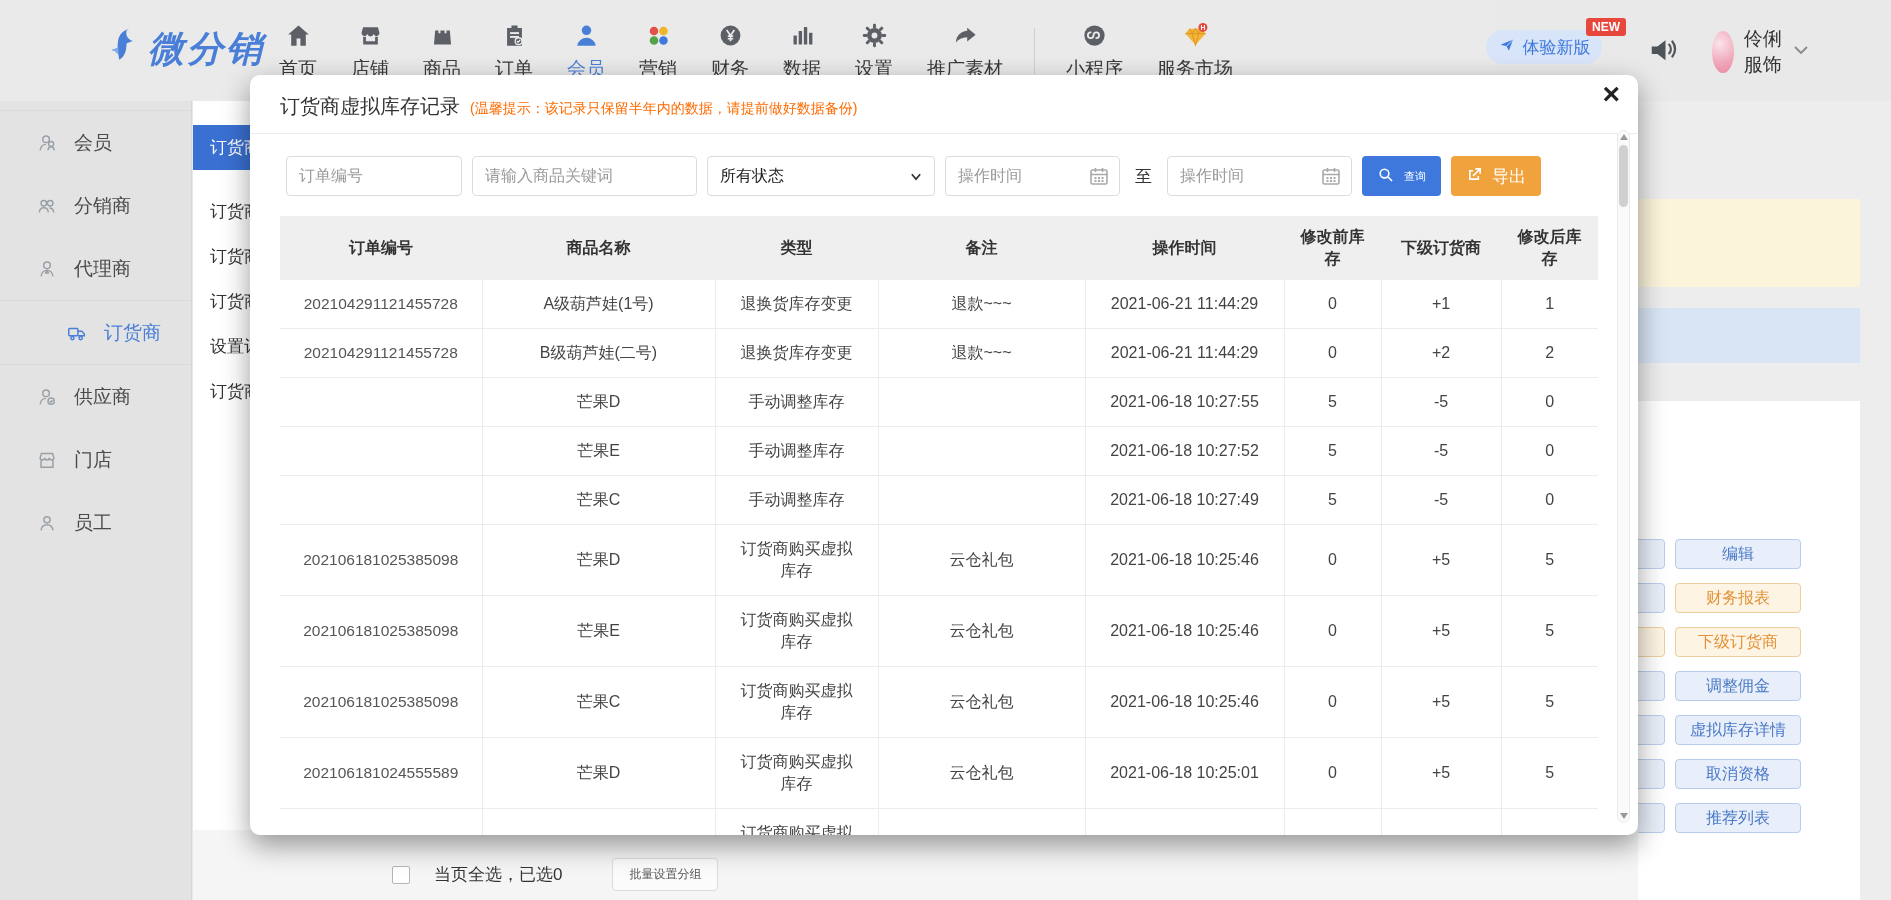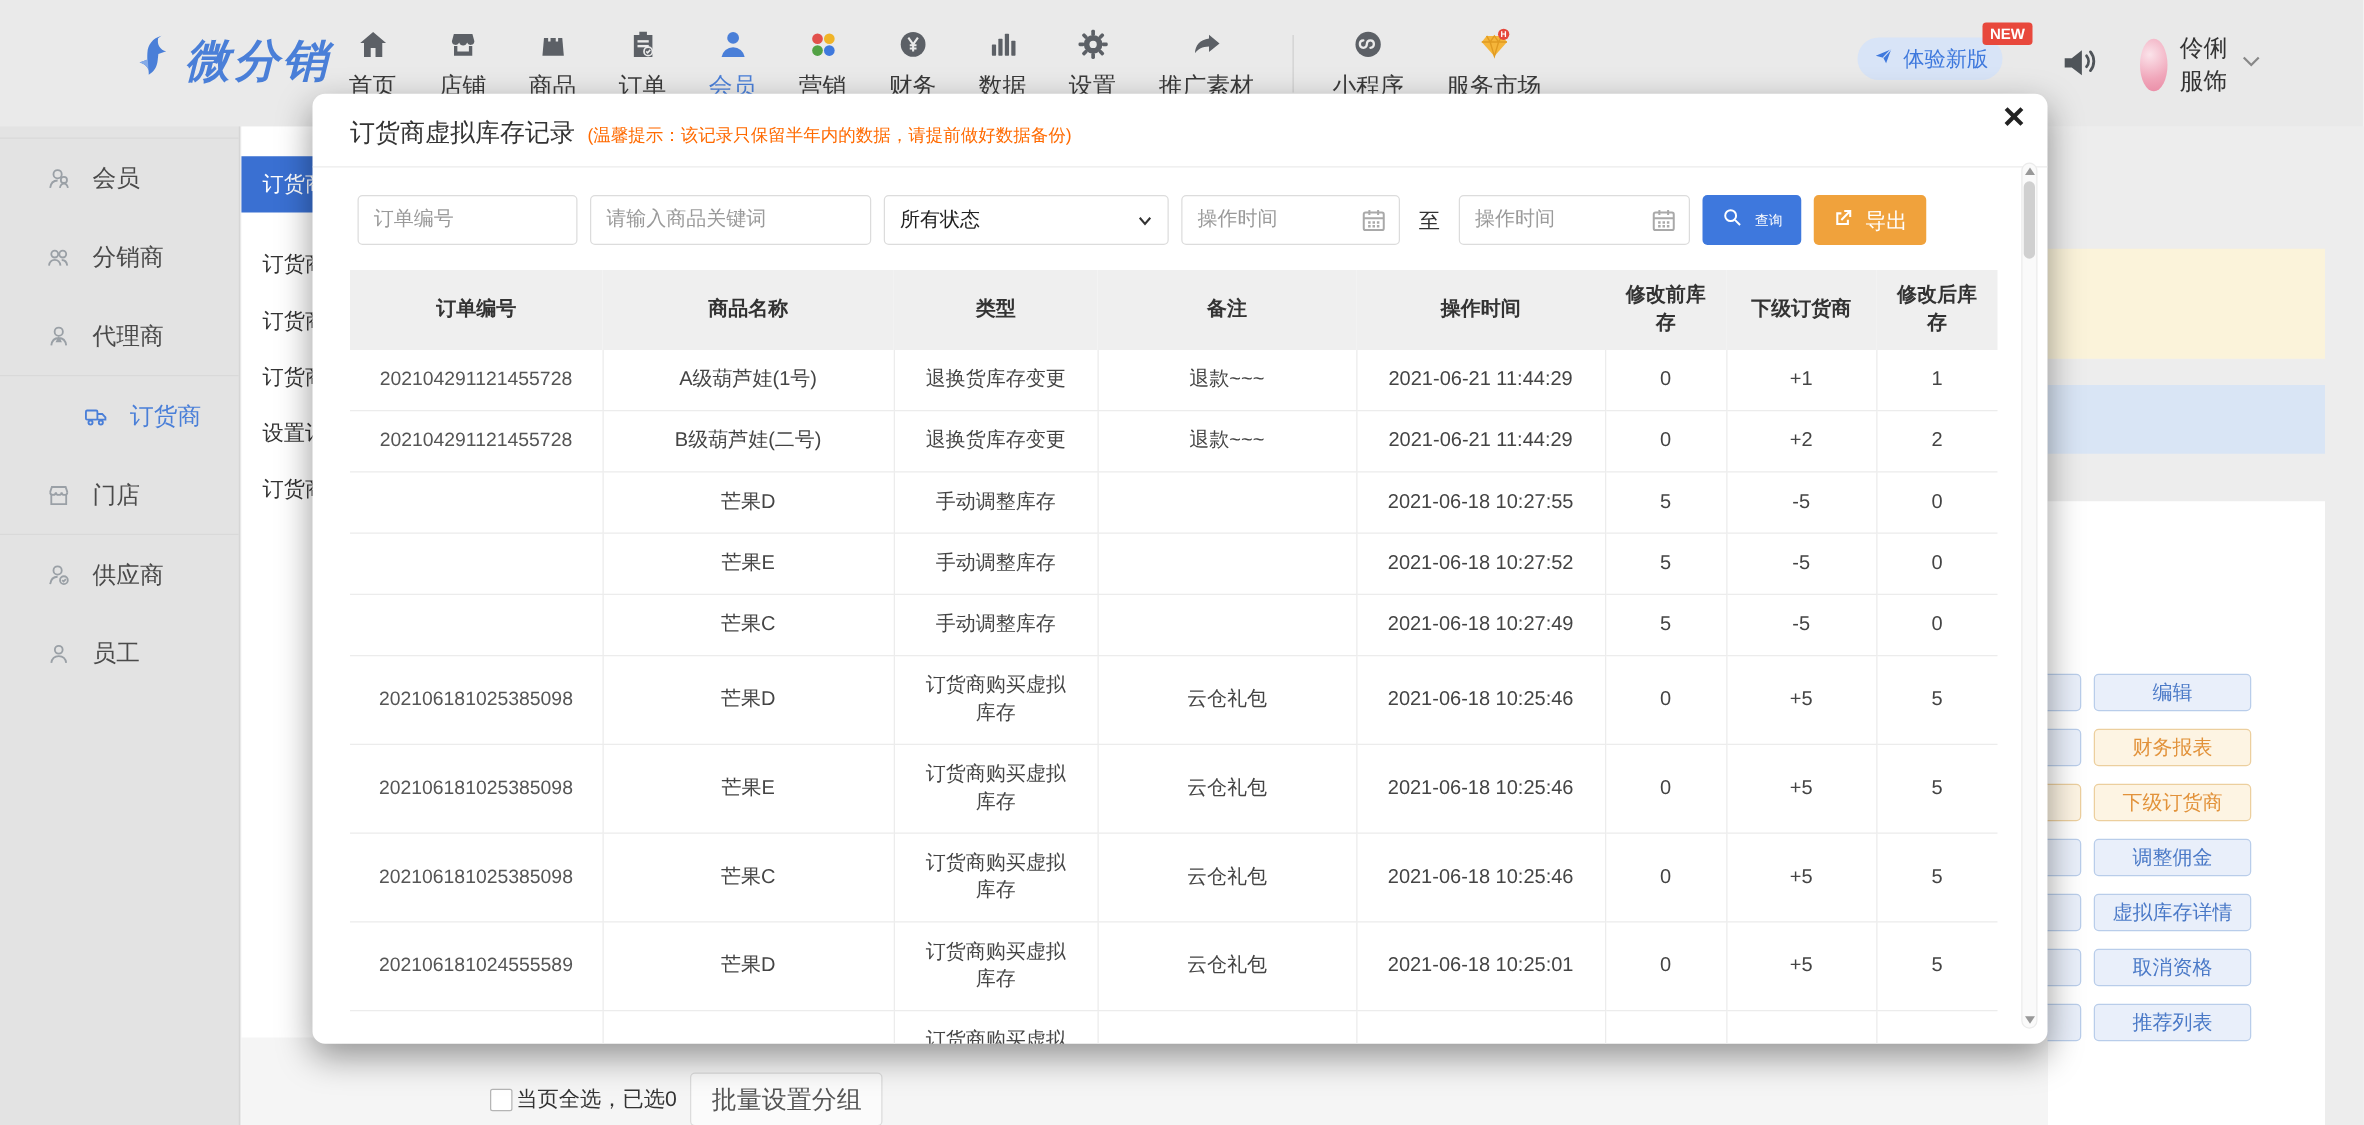--- a/index.html
+++ b/index.html
@@ -46,25 +46,25 @@
   .band-yellow{position:absolute;left:0;top:98px;width:222px;height:88px;background:#fbf3da;}
   .band-blue{position:absolute;left:0;top:207px;width:222px;height:55px;background:#d9e5f5;}
   .bg-panel{position:absolute;left:0;top:300px;width:222px;height:499px;background:#fff;}
   .act-col{position:absolute;top:438px;left:37px;width:126px;display:flex;flex-direction:column;gap:14px;}
   .partial-col{position:absolute;top:438px;left:-63px;width:90px;display:flex;flex-direction:column;gap:14px;}
   .act-btn{height:30px;border-radius:4px;font-size:16px;display:flex;align-items:center;justify-content:center;cursor:pointer;box-sizing:border-box;}
   .act-btn.blue{background:#e9effa;border:1px solid #b9cdea;color:#4a79c7;}
   .act-btn.orange{background:#fdf4e3;border:1px solid #eccf9e;color:#e2923a;}
   
   .bg-bottom{position:absolute;left:193px;top:830px;width:1445px;height:70px;background:#f5f5f5;}
-  .select-row{position:absolute;left:199px;top:28px;display:flex;align-items:center;gap:3px;}
+  .select-row{position:absolute;left:199px;top:28px;display:flex;align-items:center;gap:24px;}
   .checkbox{width:16px;height:16px;background:#fff;border:1px solid #b5b5b5;border-radius:2px;cursor:pointer;}
   .select-label{font-size:17px;color:#333;white-space:nowrap;}
-  .batch-btn{margin-left:8px;padding:7px 16px;background:#fbfbfb;border:1px solid #dcdcdc;border-radius:4px;
-             font-size:20px;color:#555;cursor:pointer;white-space:nowrap;}
+  .batch-btn{margin-left:26px;padding:7px 16px;background:#fbfbfb;border:1px solid #dcdcdc;border-radius:4px;
+             font-size:12px;color:#555;cursor:pointer;white-space:nowrap;}
   
   .modal{position:absolute;left:250px;top:75px;width:1388px;height:760px;background:#fff;border-radius:10px;
          box-shadow:0 10px 28px rgba(0,0,0,.40);z-index:10;overflow:hidden;}
   .modal-close{position:absolute;right:18px;top:4px;font-size:30px;color:#222;font-weight:bold;cursor:pointer;line-height:1;}
   .modal-head{padding:18px 30px 13px;display:flex;align-items:baseline;gap:10px;border-bottom:1px solid #ececec;}
   .modal-title{font-size:20px;color:#333;}
   .modal-tip{font-size:14px;color:#ff6a00;}
   .filters{display:flex;align-items:center;margin:22px 0 0 36px;gap:10px;}
   .f-input{height:40px;border:1px solid #dcdcdc;border-radius:4px;padding:0 12px;font-size:16px;color:#333;
            box-sizing:border-box;background:#fff;font-family:"Liberation Sans",sans-serif;}
@@ -303,38 +303,38 @@
         <span class="side-ico">
           <svg viewBox="0 0 24 24" fill="none" stroke="currentColor" stroke-width="1.6">
             <rect x="3" y="7" width="10" height="8" rx="1"></rect>
             <path d="M13 10h4.2L20 13v2h-7"></path>
             <circle cx="7" cy="17.5" r="1.8"></circle>
             <circle cx="16" cy="17.5" r="1.8"></circle>
           </svg>
         </span>
         <span>订货商</span>
       </div>
-      <div class="side-item">
-        <span class="side-ico">
-          <svg viewBox="0 0 24 24" fill="none" stroke="currentColor" stroke-width="1.6">
-            <path d="M4.5 9.5L6 5h12l1.5 4.5M4.5 9.5a2.5 2.4 0 005 0 2.5 2.4 0 005 0 2.5 2.4 0 005 0M5.5 11.5V20h13v-8.5"></path>
-          </svg>
-        </span>
-        <span>门店</span>
-      </div>
       <div class="side-item bt">
         <span class="side-ico">
           <svg viewBox="0 0 24 24" fill="none" stroke="currentColor" stroke-width="1.6">
             <circle cx="11" cy="8" r="3.6"></circle>
             <path d="M4.5 20c.5-4 3-6.5 6.5-6.5"></path>
             <circle cx="16.5" cy="16.5" r="3.4"></circle>
             <path d="M15 16.5l1.2 1.2 2-2.2"></path>
           </svg>
         </span>
         <span>供应商</span>
+      </div>
+      <div class="side-item">
+        <span class="side-ico">
+          <svg viewBox="0 0 24 24" fill="none" stroke="currentColor" stroke-width="1.6">
+            <path d="M4.5 9.5L6 5h12l1.5 4.5M4.5 9.5a2.5 2.4 0 005 0 2.5 2.4 0 005 0 2.5 2.4 0 005 0M5.5 11.5V20h13v-8.5"></path>
+          </svg>
+        </span>
+        <span>门店</span>
       </div>
       <div class="side-item">
         <span class="side-ico">
           <svg viewBox="0 0 24 24" fill="none" stroke="currentColor" stroke-width="1.6">
             <circle cx="12" cy="8.5" r="3.4"></circle>
             <path d="M5.5 20c.5-3.8 3-6 6.5-6s6 2.2 6.5 6"></path>
           </svg>
         </span>
         <span>员工</span>
       </div>

